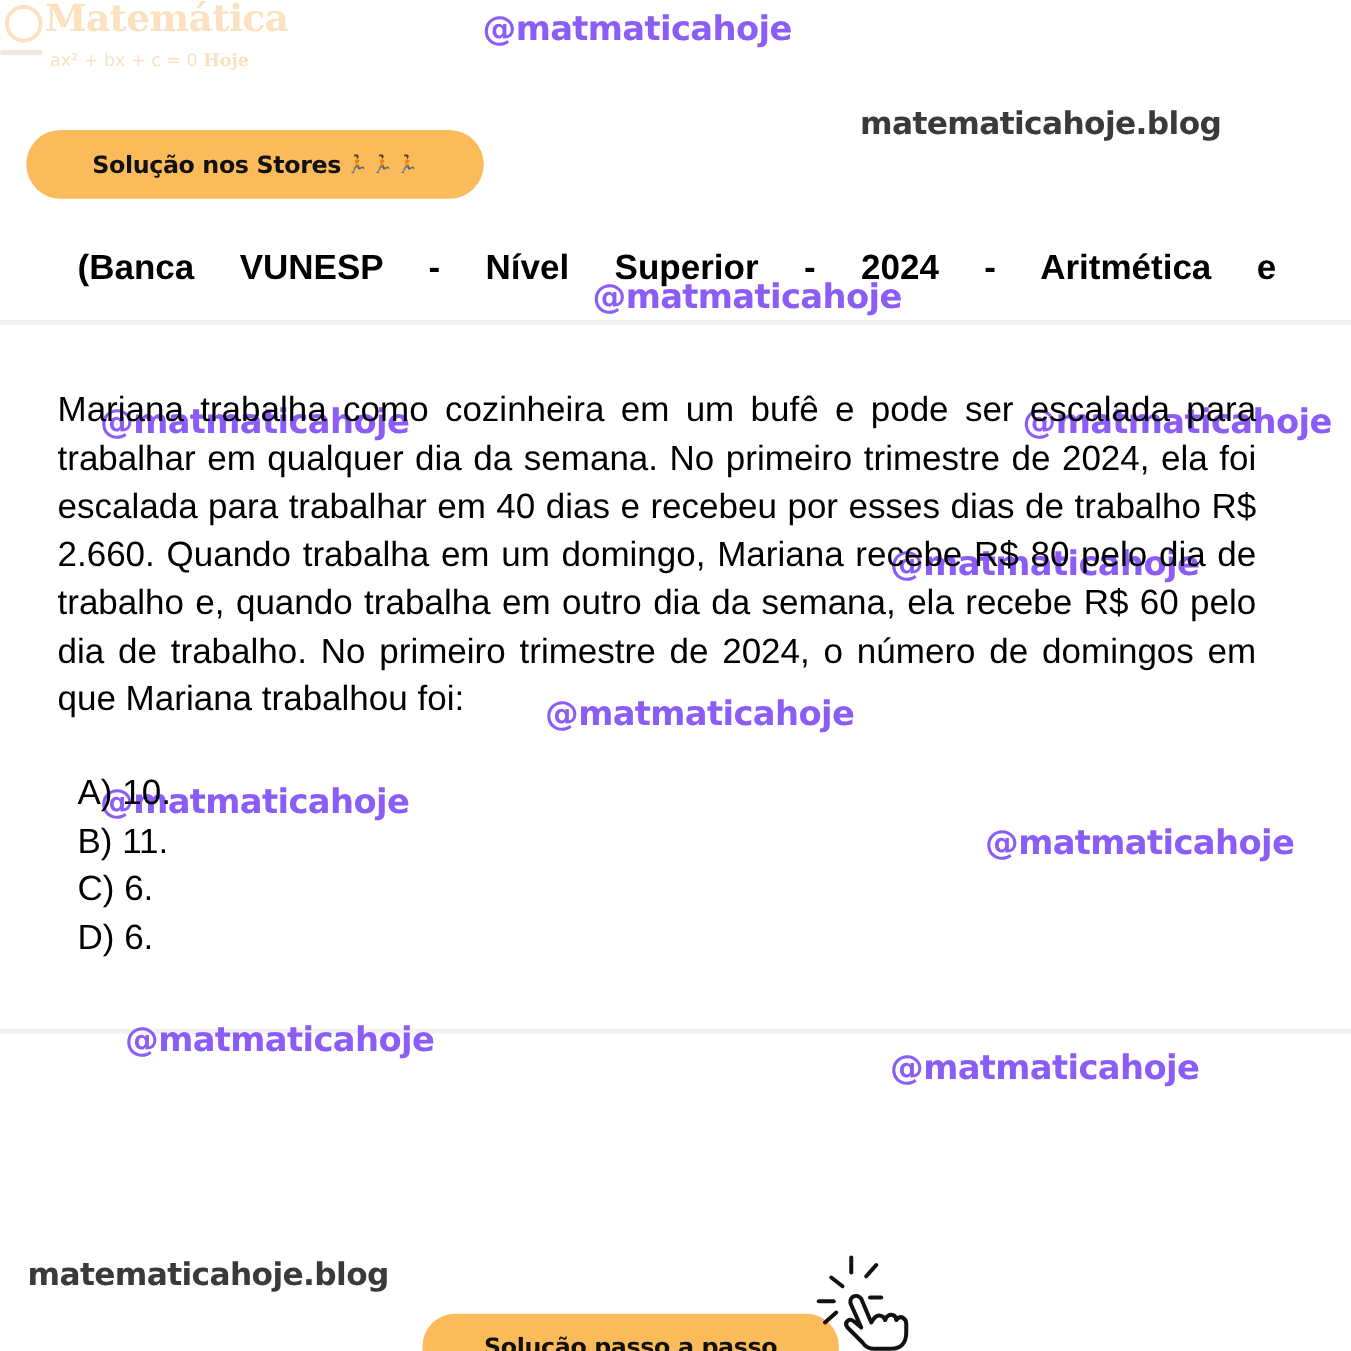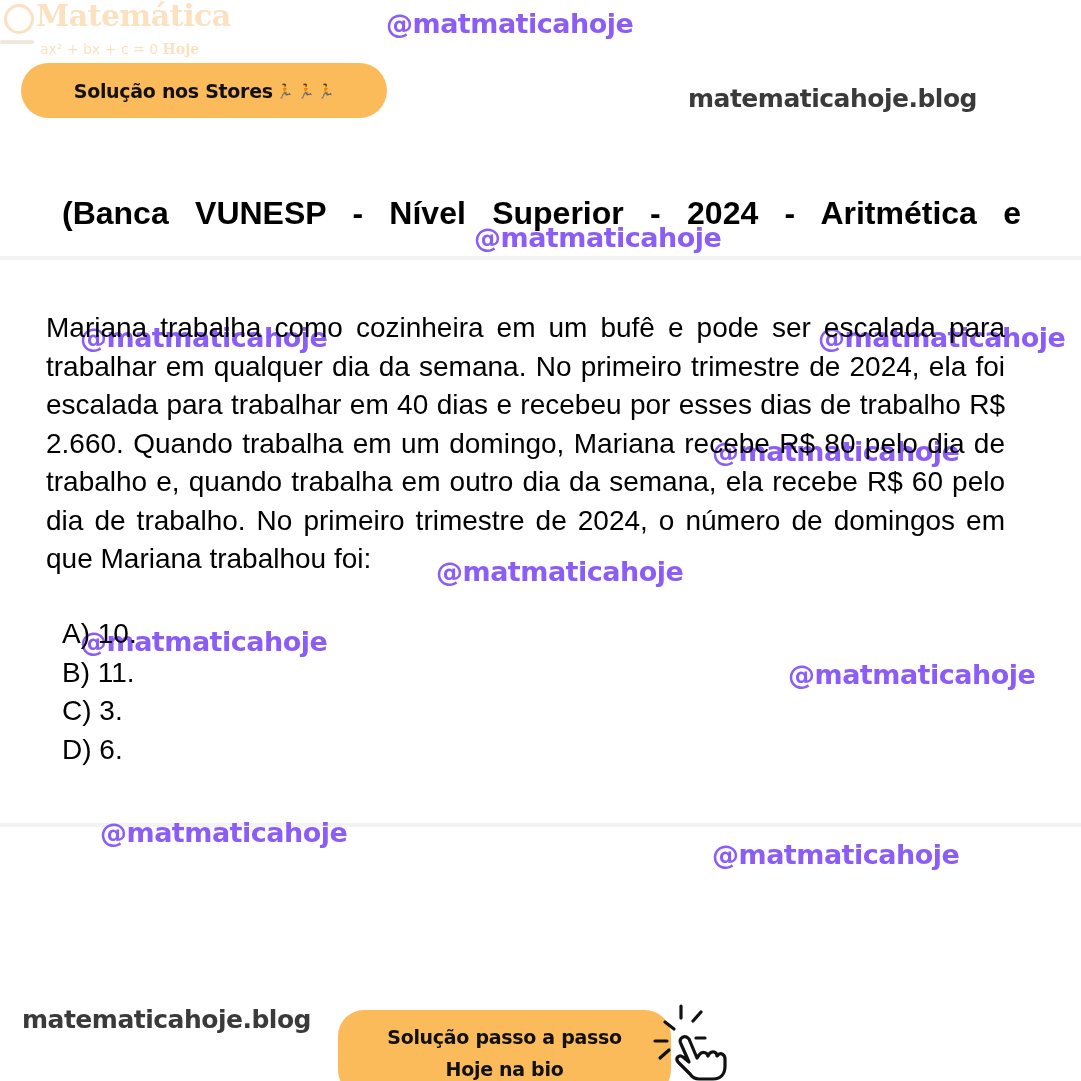--- a/index.html
+++ b/index.html
@@ -52,40 +52,41 @@
     .logo-sub b { font-family: "DejaVu Serif", serif; }
 
     .pill {
       position: absolute;
       background: #fcbb5b;
       border-radius: 30px;
       display: flex; align-items: center; justify-content: center;
       font-family: "DejaVu Sans", sans-serif; font-weight: bold;
       color: #111;
       z-index: 2;
+      margin-top: 41px;
     }
     .pill-top {
       left: 21px; top: 63px; width: 366px; height: 55px;
       font-size: 19px; letter-spacing: -0.3px;
     }
     .runners { margin-left: 4px; font-size: 14px; display: inline-flex; gap: 3px; }
     .runner { color: #d9442d; }
     .runner.grey { color: #666; }
 
     .blog-top {
       position: absolute; left: 688px; top: 84px;
       font-family: "DejaVu Sans", sans-serif; font-weight: bold;
       font-size: 25px; color: #3a3a3a; letter-spacing: -0.5px;
       z-index: 2;
     }
 
     .heading {
       position: absolute; left: 62px; top: 195px; width: 959px;
       font-family: "Liberation Sans", sans-serif; font-weight: bold;
-      font-size: 32px; line-height: 37px;
+      font-size: 28px; line-height: 37px;
       text-align: justify; text-align-last: left;
       z-index: 2;
     }
     .heading .line1 { display: block; text-align: justify; text-align-last: justify; }
 
     .body-text {
       position: absolute; left: 46px; top: 309px; width: 959px;
       font-size: 28px; line-height: 38.5px;
       text-align: justify;
       z-index: 2;
@@ -154,21 +155,21 @@
 
 <div class="heading">
   <span class="line1">(Banca VUNESP - Nível Superior - 2024 - Aritmética e</span>
 </div>
 
 <p class="body-text">Mariana trabalha como cozinheira em um bufê e pode ser escalada para trabalhar em qualquer dia da semana. No primeiro trimestre de 2024, ela foi escalada para trabalhar em 40 dias e recebeu por esses dias de trabalho R$ 2.660. Quando trabalha em um domingo, Mariana recebe R$ 80 pelo dia de trabalho e, quando trabalha em outro dia da semana, ela recebe R$ 60 pelo dia de trabalho. No primeiro trimestre de 2024, o número de domingos em que Mariana trabalhou foi:</p>
 
 <div class="options">
   <span class="option">A) 10.</span>
   <span class="option">B) 11.</span>
-  <span class="option">C) 3.</span>
+  <span class="option">C) 6.</span>
   <span class="option">D) 6.</span>
 </div>
 
 <div class="blog-bottom">matematicahoje.blog</div>
 
 <div class="pill pill-bottom">
   <span>Solução passo a passo</span>
   <span>Hoje na bio</span>
 </div>
 

